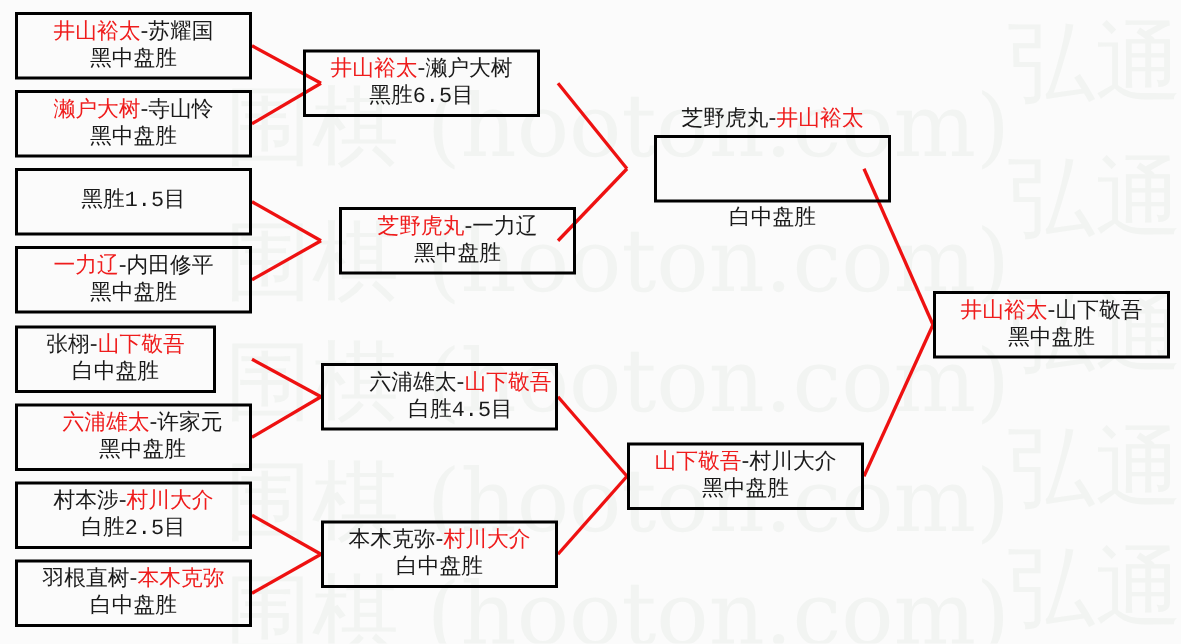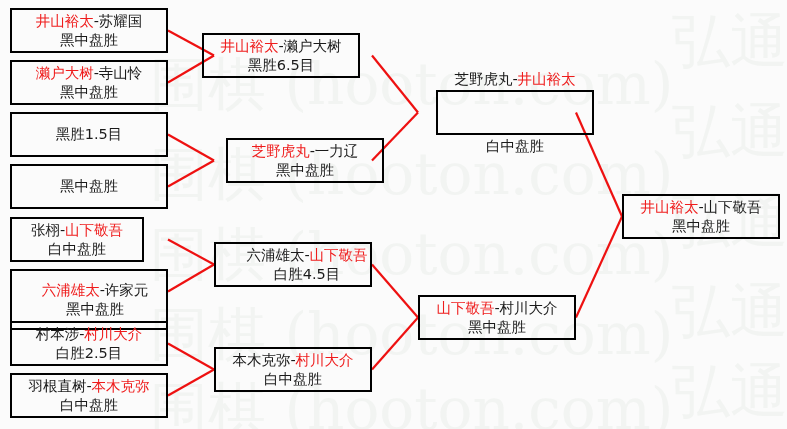--- a/index.html
+++ b/index.html
@@ -37,21 +37,21 @@
     flex-direction:column;
     align-items:center;
     justify-content:center;
     text-align:center;
     font-size:14.5px;
     line-height:1.25;
     color:#1a1a1a;
     font-family:"DejaVu Sans","Liberation Sans",sans-serif;
   }
   .pair{white-space:nowrap;}
-  .res{white-space:nowrap;}
+  .res{white-space:nowrap;font-family:Liberation Mono, monospace;}
   .w{color:#ef1c1c;}
   .l{color:#1a1a1a;}
   .dash{color:#1a1a1a;}
 </style>
 </head>
 <body>
 
 <div id="bracket">
   <div id="watermark-layer">
       <div class="wm" style="left: 150px; top: 55px;">围棋 (hooton.com)</div>
@@ -87,27 +87,28 @@
         <div class="res">黑中盘胜</div>
       </div>
       <div class="match" style="left: 10px; top: 60px; width: 158px; height: 45px;">
         <div class="pair"><span class="w">濑户大树</span><span class="dash">-</span><span class="l">寺山怜</span></div>
         <div class="res">黑中盘胜</div>
       </div>
       <div class="match" style="left: 10px; top: 112px; width: 158px; height: 45px;">
         <div class="res">黑胜1.5目</div>
       </div>
       <div class="match" style="left: 10px; top: 164px; width: 158px; height: 45px;">
+        <div class="pair"><span class="w">一力辽</span><span class="dash">-</span><span class="l">内田修平</span></div>
         <div class="res">黑中盘胜</div>
       </div>
       <div class="match" style="left: 10px; top: 217px; width: 134px; height: 45px;">
         <div class="pair"><span class="l">张栩</span><span class="dash">-</span><span class="w">山下敬吾</span></div>
         <div class="res">白中盘胜</div>
       </div>
-      <div class="match" style="left: 10px; top: 269px; width: 158px; height: 61px; padding-left: 12px;">
+      <div class="match" style="left: 10px; top: 269px; width: 158px; height: 45px; padding-left: 12px;">
         <div class="pair"><span class="w">六浦雄太</span><span class="dash">-</span><span class="l">许家元</span></div>
         <div class="res">黑中盘胜</div>
       </div>
       <div class="match" style="left: 10px; top: 321px; width: 158px; height: 45px;">
         <div class="pair"><span class="l">村本涉</span><span class="dash">-</span><span class="w">村川大介</span></div>
         <div class="res">白胜2.5目</div>
       </div>
       <div class="match" style="left: 10px; top: 373px; width: 158px; height: 45px;">
         <div class="pair"><span class="l">羽根直树</span><span class="dash">-</span><span class="w">本木克弥</span></div>
         <div class="res">白中盘胜</div>

